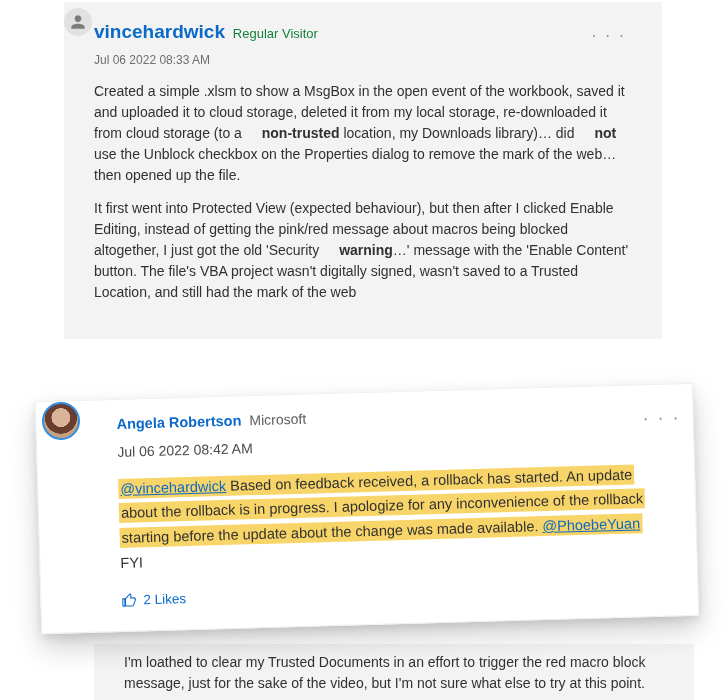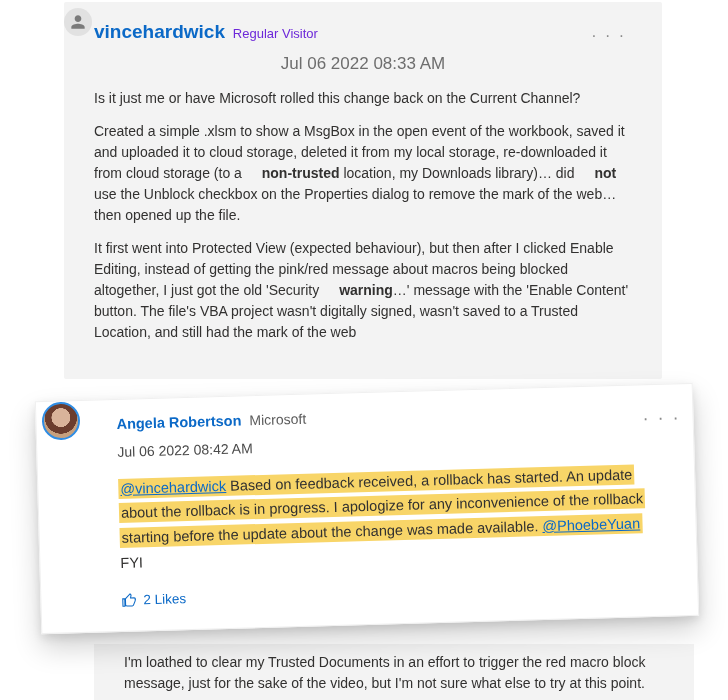--- a/index.html
+++ b/index.html
@@ -34,29 +34,28 @@
     position: relative;
     min-height: 30px;
   }
   .author-link {
     color: #0b69c7;
     font-weight: 600;
     font-size: 19px;
     text-decoration: none;
   }
   .role {
-    color: #6d28d9;
+    color: #15803d;
     font-size: 13px;
     margin-left: 4px;
   }
   .timestamp {
     color: #6e6e6e;
-    font-size: 17px;
+    font-size: 12px;
     margin-top: 4px;
-    text-align: center;
   }
   .post1 p {
     margin: 12px 0;
     font-size: 14px;
   }
   .bold { font-weight: 600; margin-left: 16px; }
   .more-btn {
     position: absolute;
     right: 6px;
     top: 6px;
@@ -176,21 +175,20 @@
 <div class="stage">
 
   <div class="post1">
     <div class="header">
       <a href="#" class="author-link">vincehardwick</a>
       <span class="role">Regular Visitor</span>
       <div class="timestamp">Jul 06 2022 08:33 AM</div>
       <div class="more-btn">· · ·</div>
     </div>
 
-    <p>Is it just me or have Microsoft rolled this change back on the Current Channel?</p>
 
     <p>
       <span>Created a simple .xlsm to show a MsgBox in the open event of the workbook, saved it and uploaded it to cloud storage, deleted it from my local storage, re-downloaded it from cloud storage (to a </span><span class="bold">non-trusted</span><span> location, my Downloads library)… did </span><span class="bold">not</span><span> use the Unblock checkbox on the Properties dialog to remove the mark of the web… then opened up the file.</span>
     </p>
 
     <p>
       <span>It first went into Protected View (expected behaviour), but then after I clicked Enable Editing, instead of getting the pink/red message about macros being blocked altogether, I just got the old 'Security </span><span class="bold">warning</span><span>…' message with the 'Enable Content' button. The file's VBA project wasn't digitally signed, wasn't saved to a Trusted Location, and still had the mark of the web</span>
     </p>
   </div>
 

